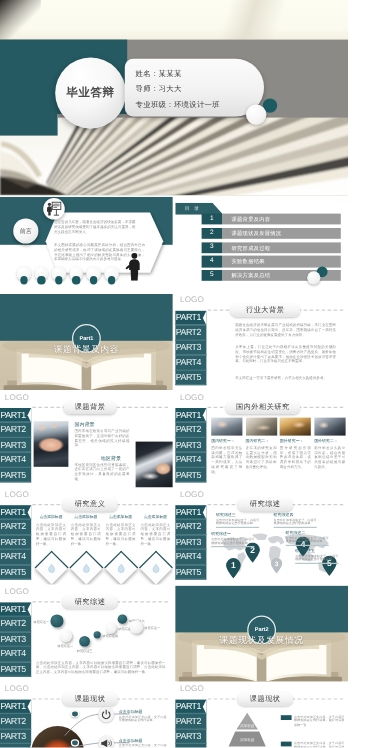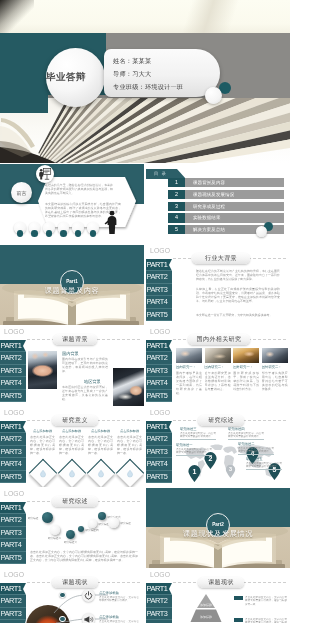--- a/index.html
+++ b/index.html
@@ -14,21 +14,21 @@
     background:linear-gradient(135deg,rgba(30,28,24,.95) 0%,rgba(60,56,48,.35) 38%,rgba(255,255,255,0) 62%);}
   .cv-topstreak{position:absolute;left:120px;top:0;width:170px;height:34px;
     background:linear-gradient(108deg,rgba(255,255,255,0) 40%,rgba(226,222,206,.85) 52%,rgba(255,255,255,0) 66%);}
   .cv-band{position:absolute;left:0;top:33px;width:290px;height:64px;background:#8b8a87;}
   .cv-teal{position:absolute;left:0;top:33px;width:106px;height:64px;background:#255a62;}
   .cv-photo{position:absolute;left:0;top:95px;width:290px;height:68px;overflow:hidden;background:#c9bfae;}
   .cv-photo svg{display:block;}
 
   .cv-circle{position:absolute;left:46px;top:48px;width:59px;height:59px;border-radius:50%;
     background:radial-gradient(circle at 35% 28%,#ffffff 0%,#f7f7f7 45%,#e4e4e4 78%,#d3d3d3 100%);
-    box-shadow:0 2px 5px rgba(0,0,0,.35);display:flex;align-items:center;}
+    box-shadow:0 2px 5px rgba(0,0,0,.35);display:flex;align-items:center;justify-content:center;}
   .cv-circle span{font-size:9.5px;color:#4b4b4b;letter-spacing:.5px;font-weight:bold;}
 
   .cv-panel{position:absolute;left:104px;top:49px;width:116px;height:48px;border-radius:7px 24px 24px 7px;
     background:linear-gradient(180deg,#fbfbfb 0%,#f2f2f2 55%,#e0e0e0 100%);
     box-shadow:0 2px 4px rgba(0,0,0,.28);}
   .cv-panel .ln{position:absolute;left:9px;font-size:6.2px;color:#3d3d3d;white-space:nowrap;letter-spacing:.2px;}
   .cv-dot-teal{position:absolute;left:219px;top:82px;width:12px;height:12px;border-radius:50%;background:#1d5b63;}
   .cv-dot-white{position:absolute;left:205px;top:87px;width:17px;height:17px;border-radius:50%;
     background:radial-gradient(circle at 35% 30%,#fff 0%,#f4f4f4 60%,#dcdcdc 100%);box-shadow:0 1px 3px rgba(0,0,0,.3);}
 

